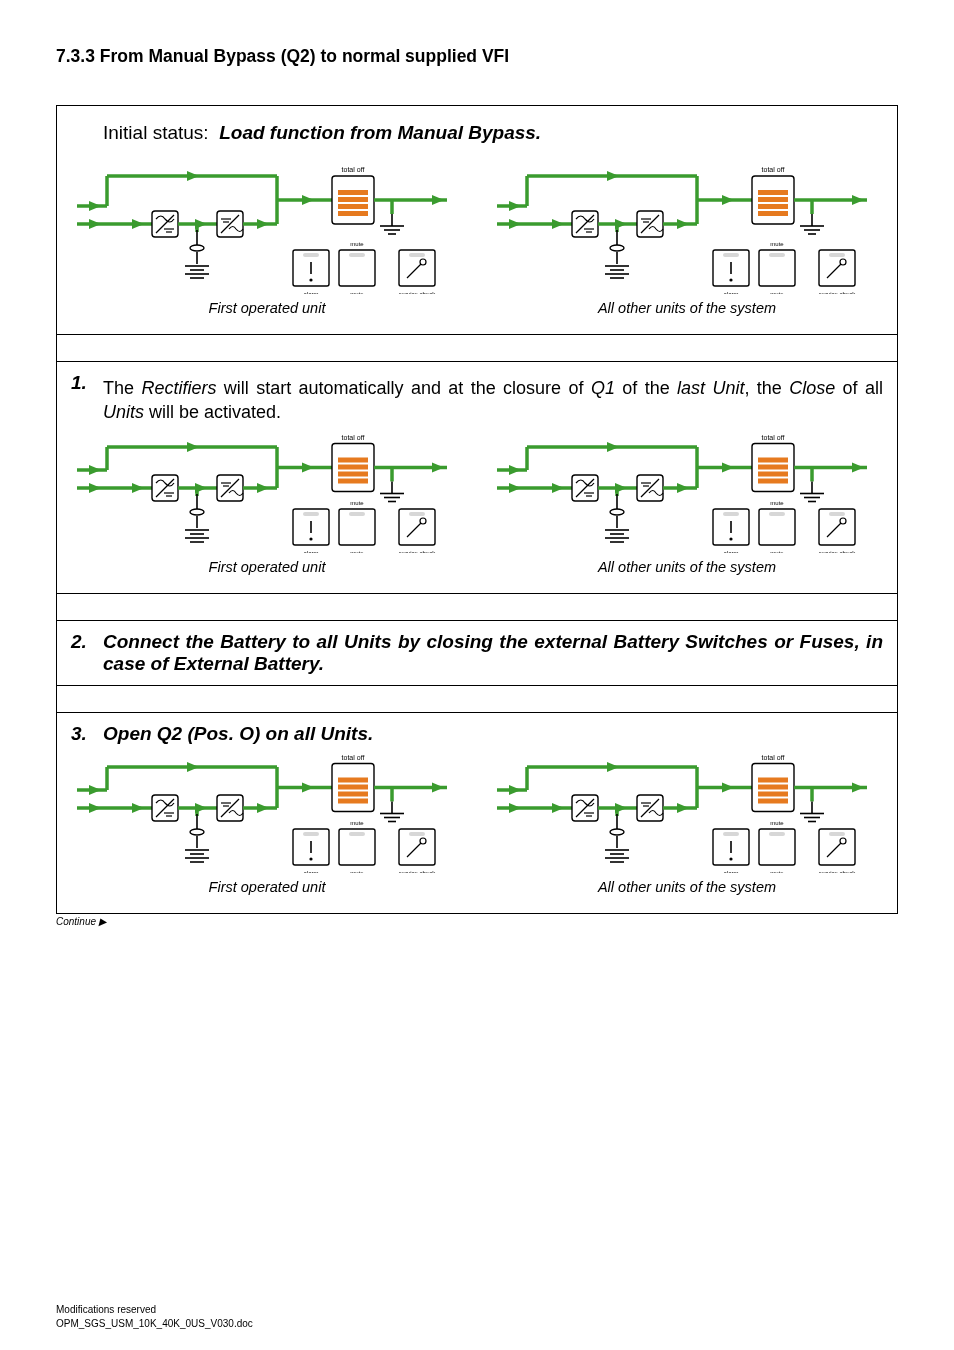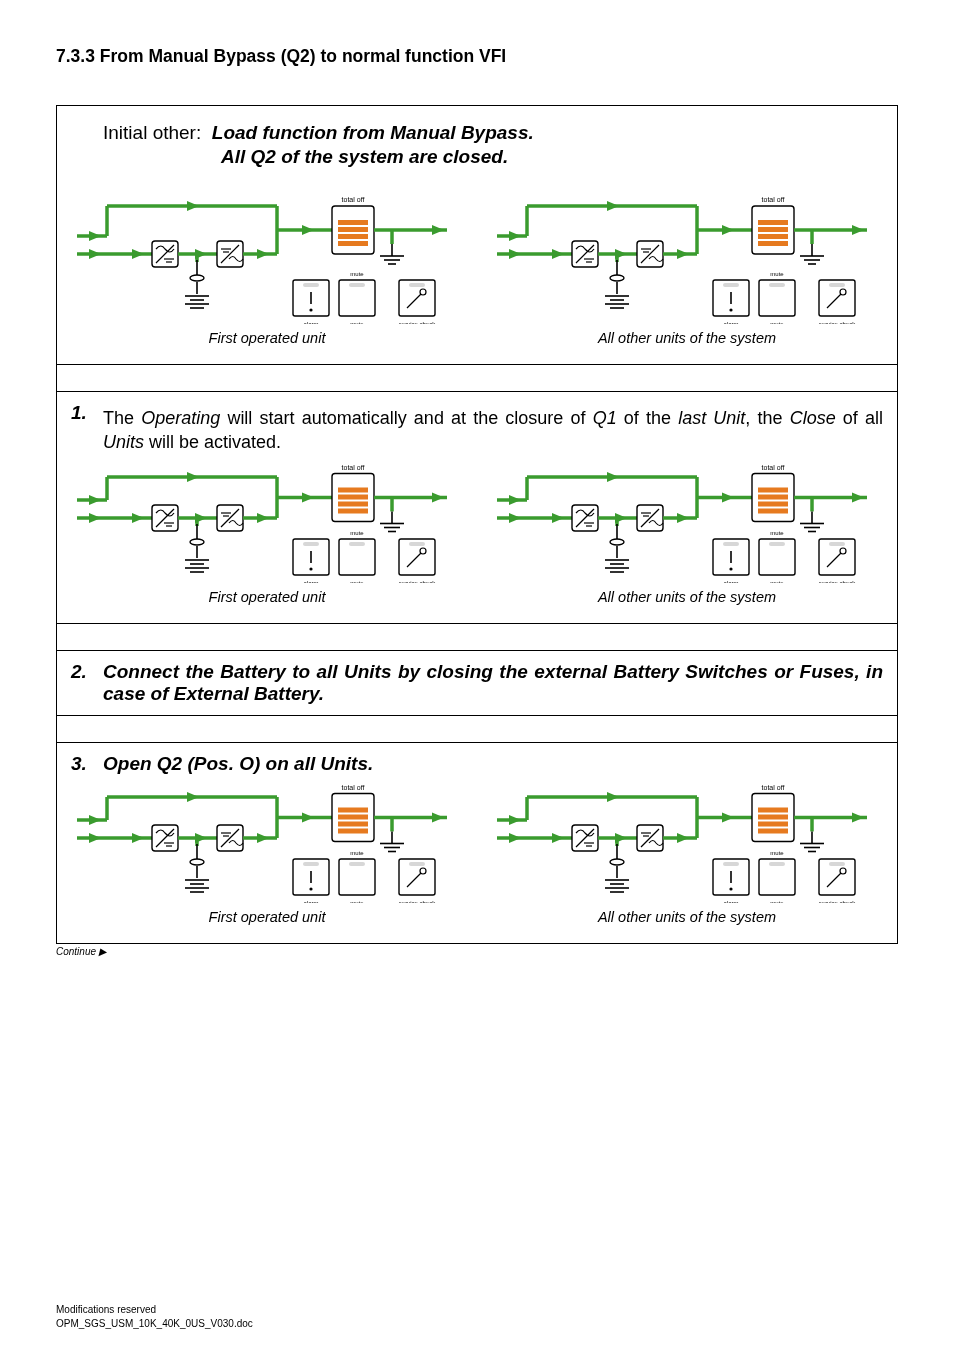--- a/index.html
+++ b/index.html
@@ -71,30 +71,29 @@
   .arrow-green { fill:#3a9b2e; }
   .box { fill:#fff; stroke:#000; stroke-width:1.4; }
   .box-label { font-size:7px; fill:#000; font-family:Arial; }
   .mini-label { font-size:6px; fill:#000; font-family:Arial; }
   .orange-bar { fill:#e67a1f; }
   .icon-stroke { stroke:#000; stroke-width:1.2; fill:none; }
 </style>
 </head>
 <body>
 
-<div class="sect-heading">7.3.3   From Manual Bypass (Q2) to normal function VFI</div>
+<div class="sect-heading">7.3.3   From Manual Bypass (Q2) to normal supplied VFI</div>
 
 <div class="content-box">
 
   <div class="block">
     <div class="initial-line">
-      <span class="prefix">Initial other:</span>&nbsp;
+      <span class="prefix">Initial status:</span>&nbsp;
       <em>Load function from Manual Bypass.</em>
     </div>
-    <div class="sub-line">All Q2 of the system are closed.</div>
 
     <div class="two-diagrams">
       <div class="diagram-col">
         <svg class="sch" width="380" height="140" viewBox="0 0 380 140">
             <defs></defs>
             <line x1="0" y1="70" x2="30" y2="70" class="line-green"></line>
             <polygon class="arrow-green" points="12,65 24,70 12,75"></polygon>
             <line x1="0" y1="52" x2="30" y2="52" class="line-green"></line>
             <polygon class="arrow-green" points="12,47 24,52 12,57"></polygon>
             <line x1="30" y1="52" x2="30" y2="22" class="line-green"></line>
@@ -261,21 +260,21 @@
     </div>
   </div>
 
   <div class="spacer-row"></div>
 
   <div class="block">
     <div class="step-row">
       <div class="step-num">1.</div>
       <div class="step-body">
         <div class="step-desc">
-          The <i>Operating</i> will start automatically and at the closure of <i>Q1</i> of the <i>last Unit</i>, the <i>Close</i> of all <i>Units</i> will be activated.
+          The <i>Rectifiers</i> will start automatically and at the closure of <i>Q1</i> of the <i>last Unit</i>, the <i>Close</i> of all <i>Units</i> will be activated.
         </div>
       </div>
     </div>
 
     <div class="two-diagrams">
       <div class="diagram-col">
         <svg class="sch sch-step1-first" width="380" height="120" viewBox="0 0 380 120">
             <defs></defs>
             <line x1="0" y1="55" x2="30" y2="55" class="line-green"></line>
             <polygon class="arrow-green" points="12,50 24,55 12,60"></polygon>

